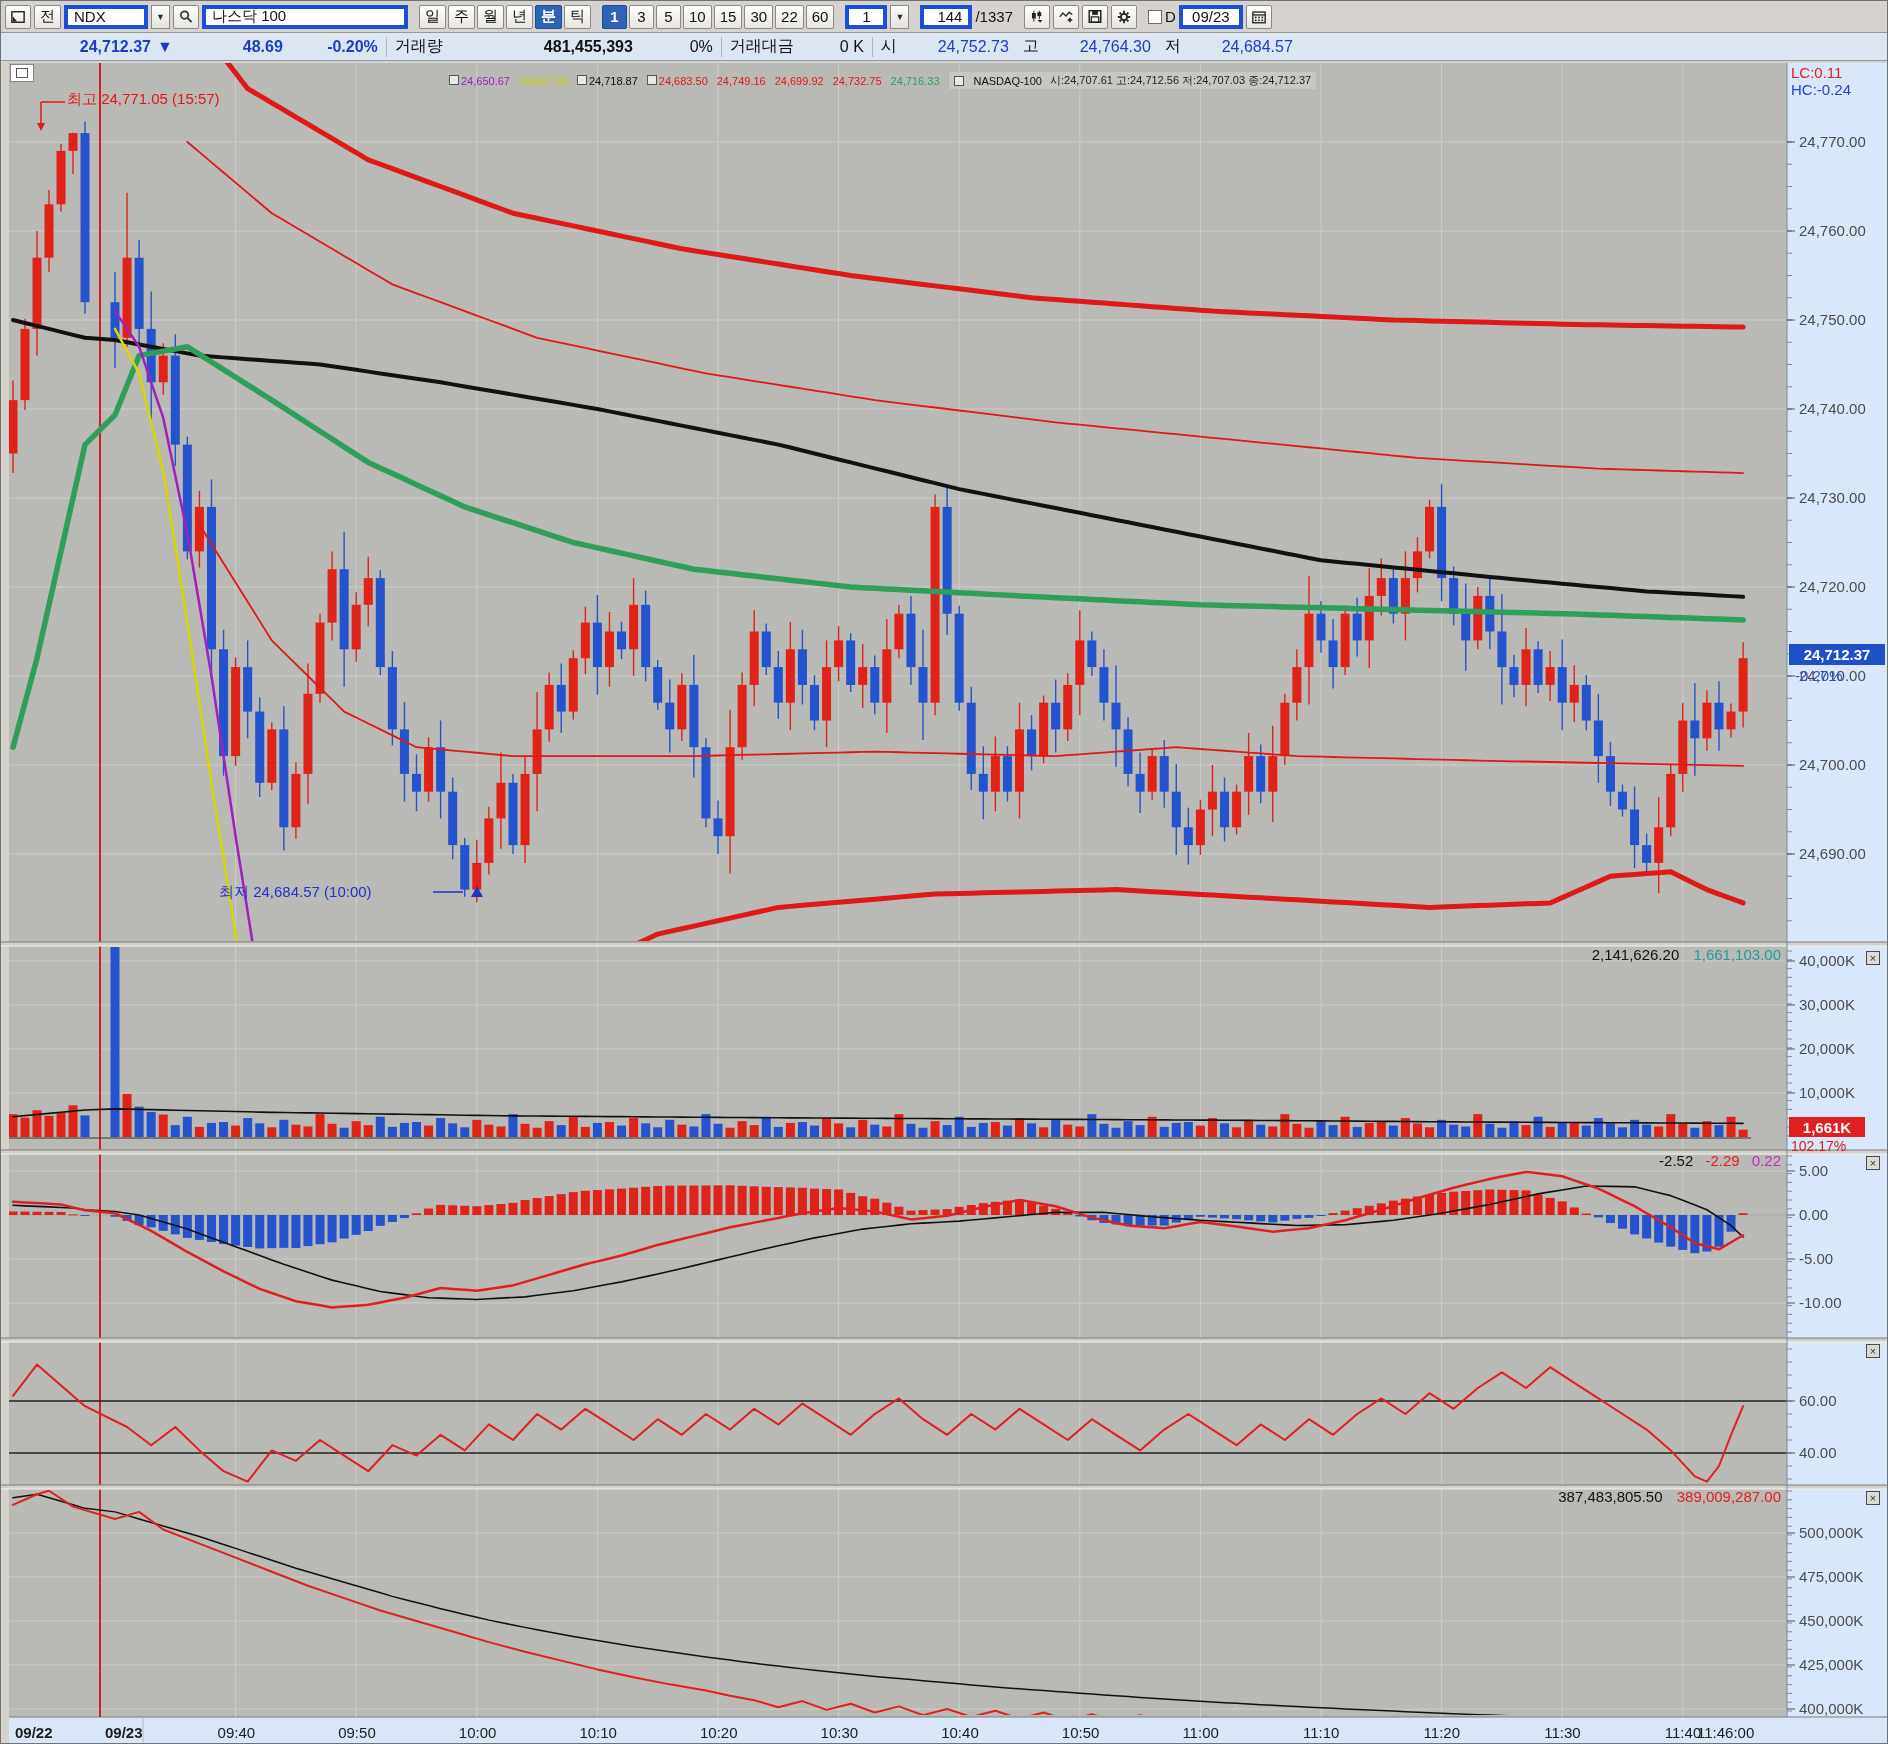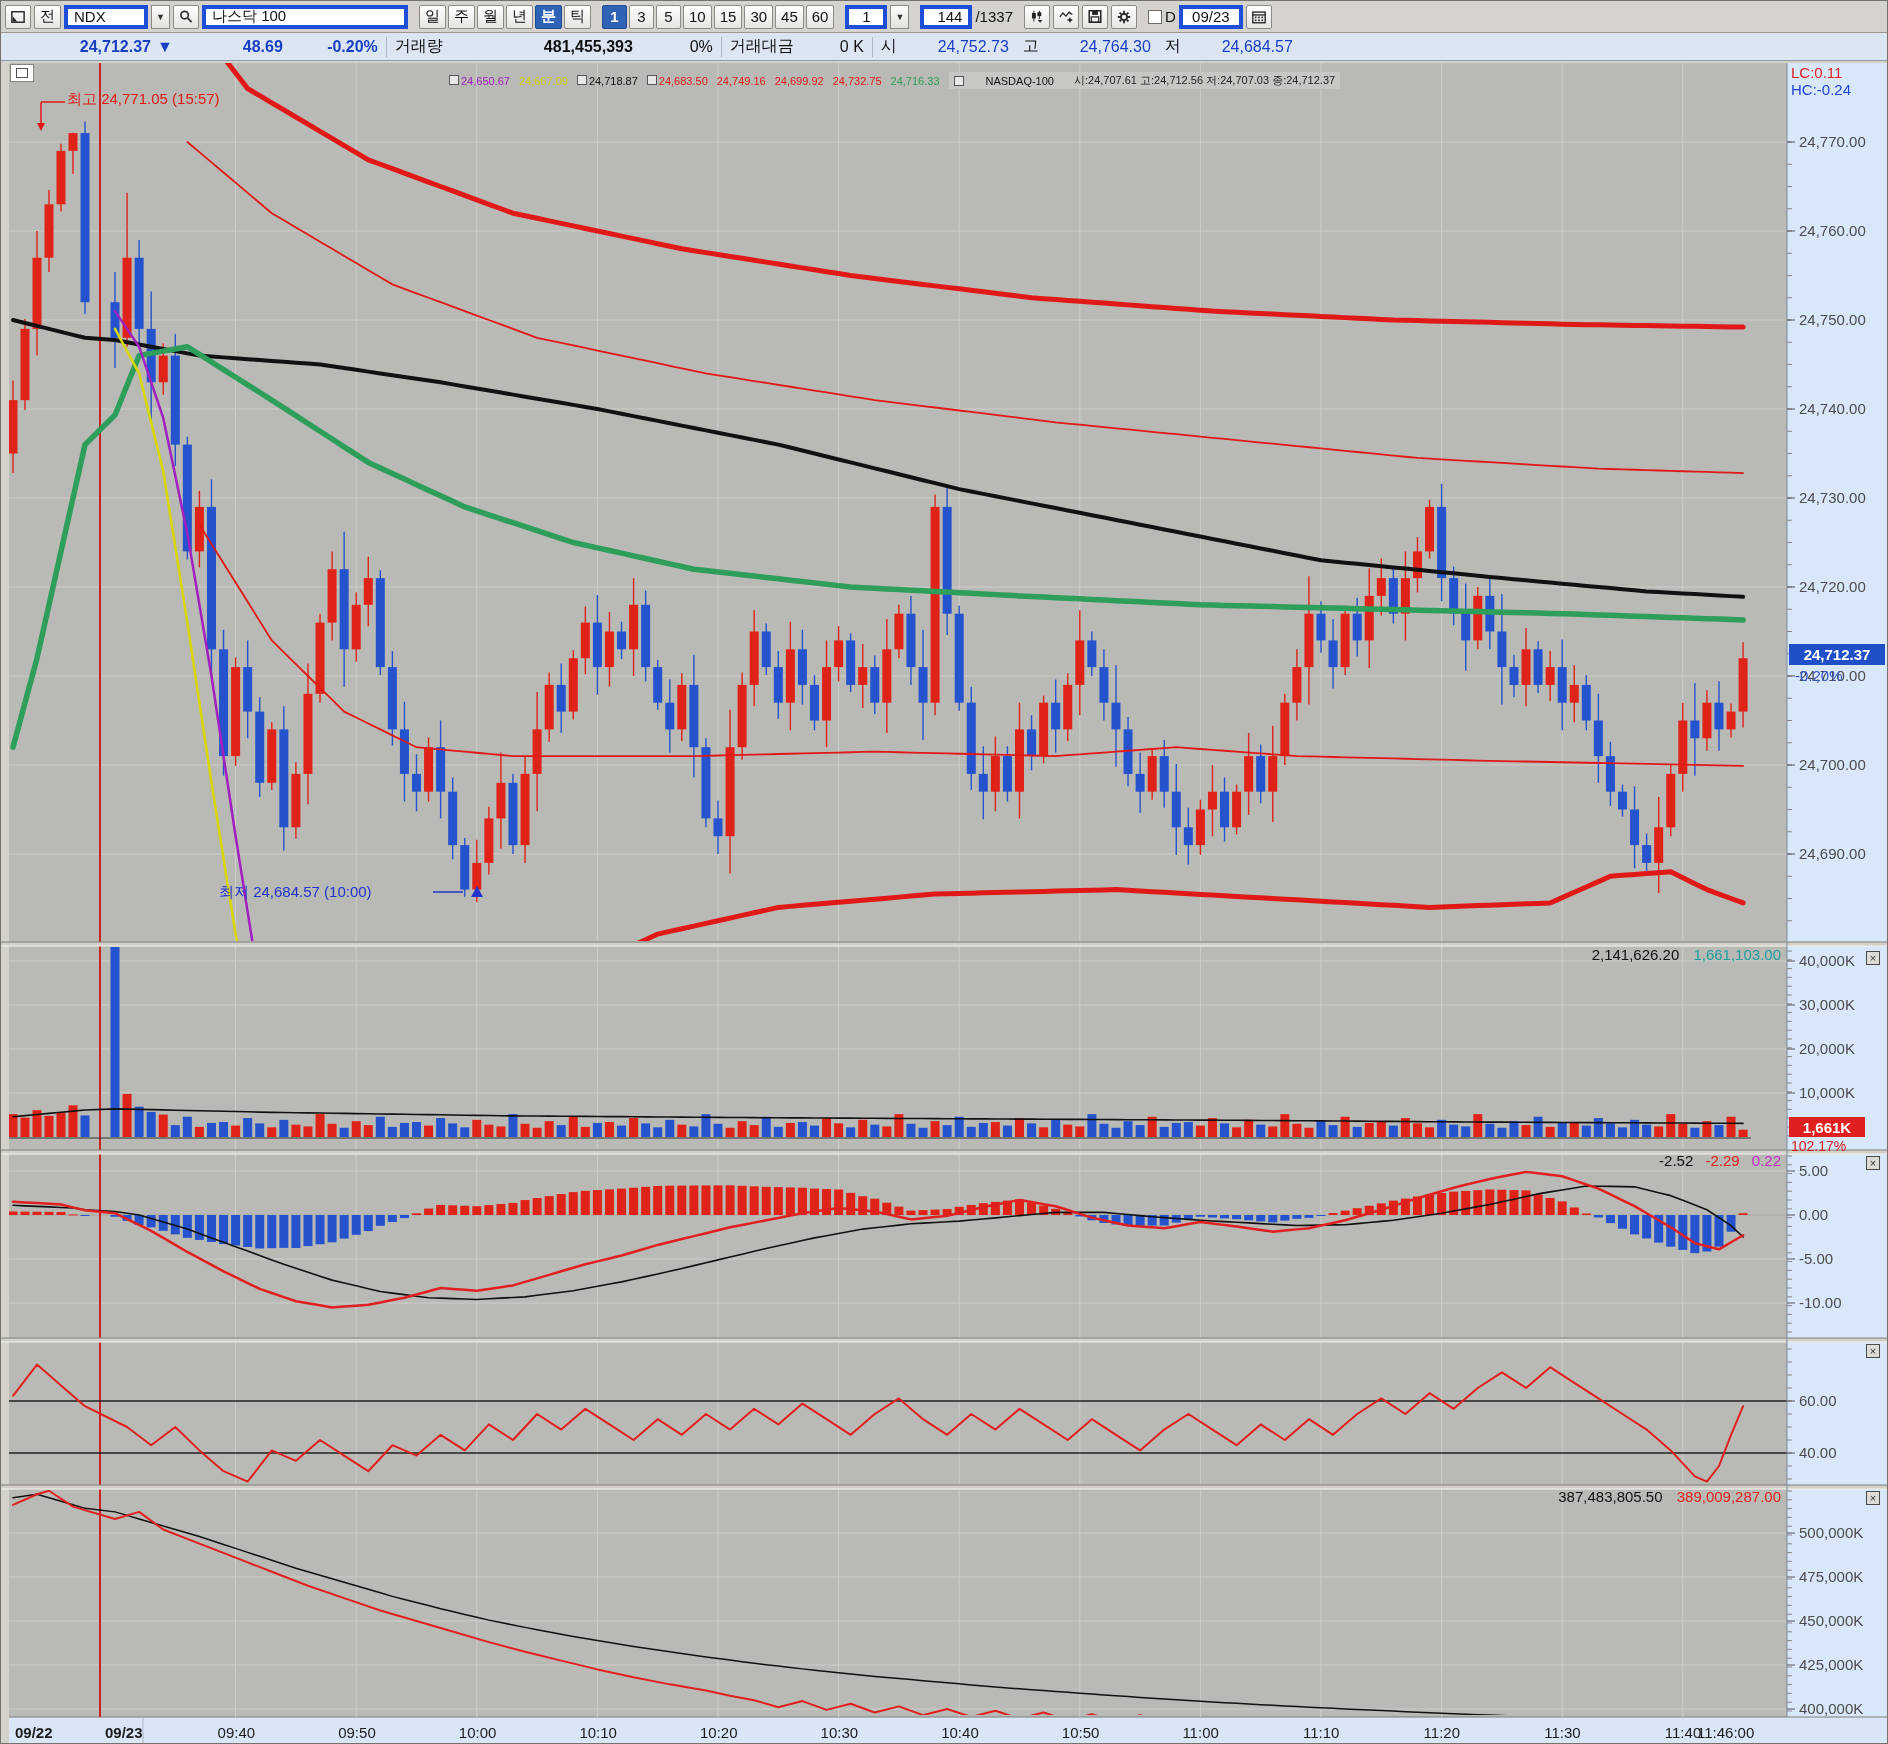--- a/index.html
+++ b/index.html
@@ -25,21 +25,21 @@
   .infobar .num{color:#1a3fc4;font-weight:bold;}
   .infobar .lbl{color:#111;}
   .vline{width:1px;height:20px;background:#aab6c8;margin:0 8px;}
   
   #csvg{position:absolute;left:0;top:0;z-index:1;}
   .ov{position:absolute;z-index:2;white-space:nowrap;}
   #mini-btn{left:9px;top:63px;width:24px;height:18px;background:#fff;border:1px solid #87857f;box-sizing:border-box;
     display:flex;align-items:center;justify-content:center;}
   #legend{left:448px;top:71px;display:flex;align-items:center;gap:9px;font-size:11px;}
   .lsq{display:inline-block;width:8px;height:8px;border:1px solid #555;background:#e8e8e4;margin-right:2px;}
-  #legend .nq{background:#c7c7c3;padding:1px 5px;display:flex;gap:20px;align-items:center;}
+  #legend .nq{background:#c7c7c3;padding:1px 5px;display:flex;gap:8px;align-items:center;}
   #lc{left:1790px;top:63px;color:#e02020;font-size:15px;}
   #hc{left:1790px;top:80px;color:#2244dd;font-size:15px;}
   #ann-high{left:66px;top:89px;color:#e01818;font-size:15px;}
   #ann-low{left:218px;top:882px;color:#2233cc;font-size:15px;}
   #price-tag{left:1788px;top:643px;width:96px;height:21px;background:#2050c8;color:#fff;font-weight:bold;
     font-size:15px;display:flex;align-items:center;justify-content:center;}
   #price-pct{left:1794px;top:666px;color:#3355cc;font-size:15px;}
   #vol-hdr{left:0;width:1780px;top:945px;text-align:right;font-size:15px;}
   #vol-hdr .a{color:#111;} #vol-hdr .b{color:#1f9e9e;margin-left:10px;}
   #vol-tag{left:1788px;top:1116px;width:76px;height:20px;background:#e02020;color:#fff;font-weight:bold;
@@ -86,21 +86,21 @@
         <div class="tbtn">틱</div>
       </div>
     <div class="sep6"></div>
     <div id="interval-box" style="display:flex;gap:2px;">
         <div class="tbtn active">1</div>
         <div class="tbtn">3</div>
         <div class="tbtn">5</div>
         <div class="tbtn">10</div>
         <div class="tbtn">15</div>
         <div class="tbtn">30</div>
-        <div class="tbtn">45</div>
+        <div class="tbtn">22</div>
         <div class="tbtn">60</div>
       </div>
     <div class="sep6"></div>
     <div class="inset" style="width:42px;justify-content:center;">1</div>
     <div class="ddbtn">▼</div>
     <div class="sep6"></div>
     <div class="inset" style="width:52px;justify-content:flex-end;">144</div>
     <div class="plain">/1337</div>
     <div class="sep6"></div>
     <div class="tbtn ticon">

